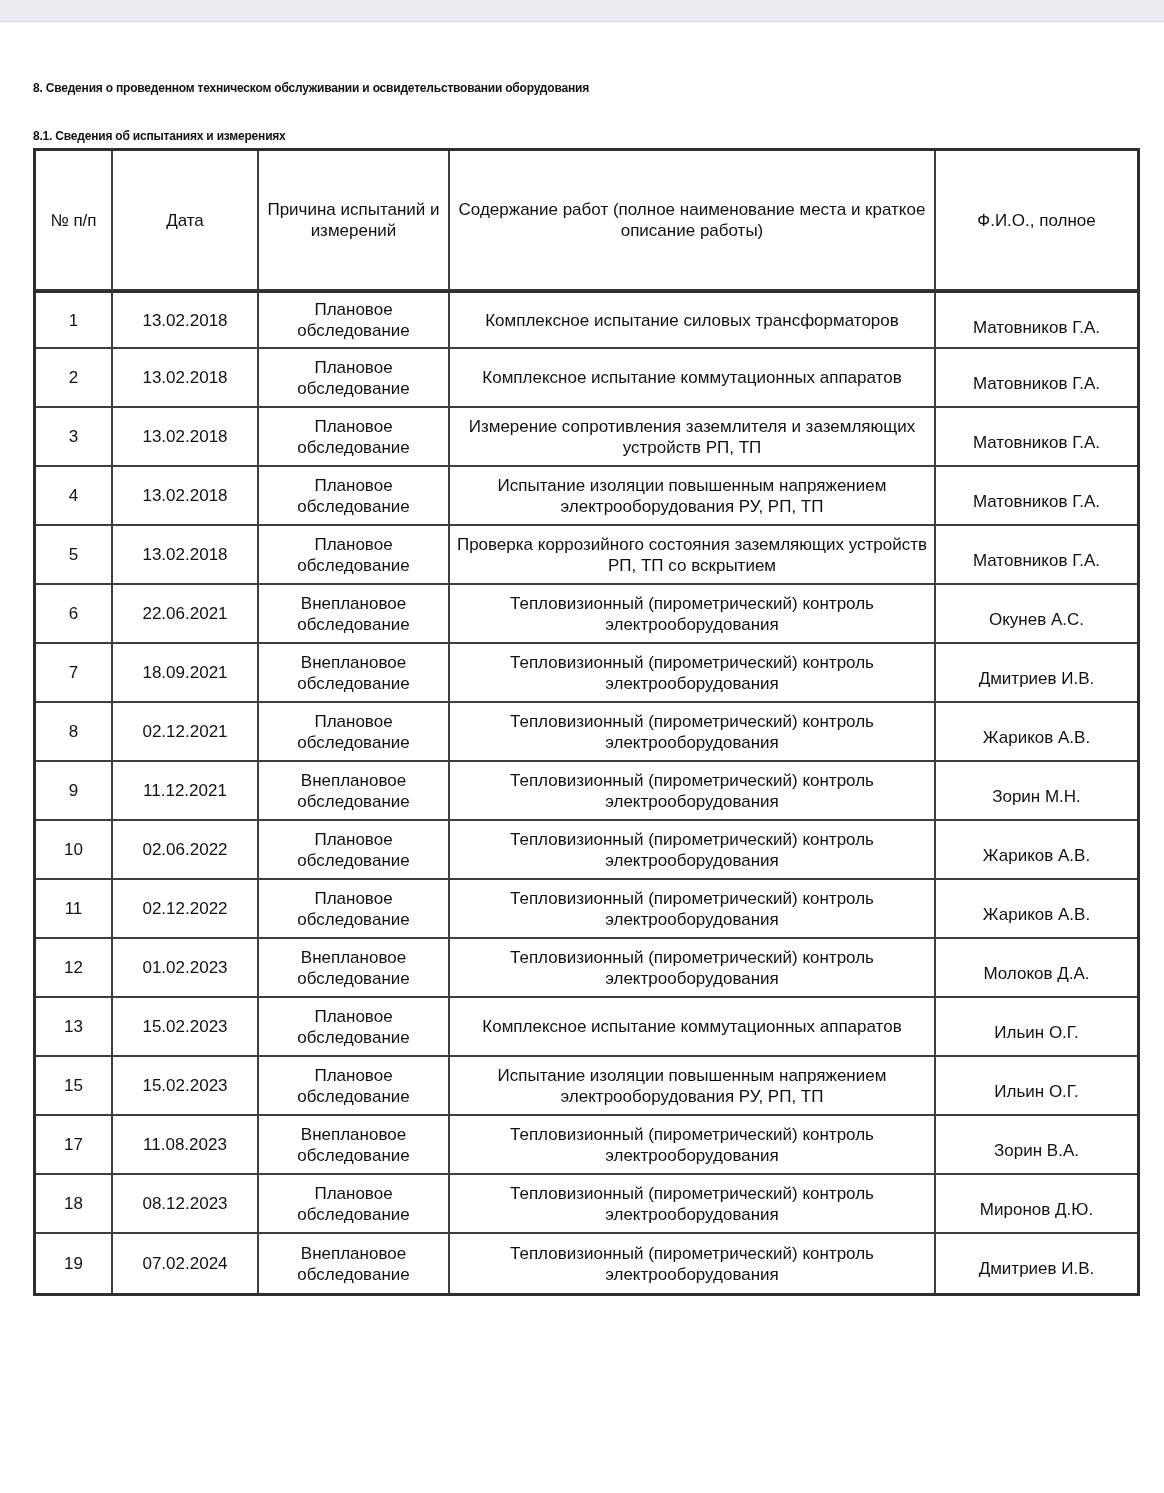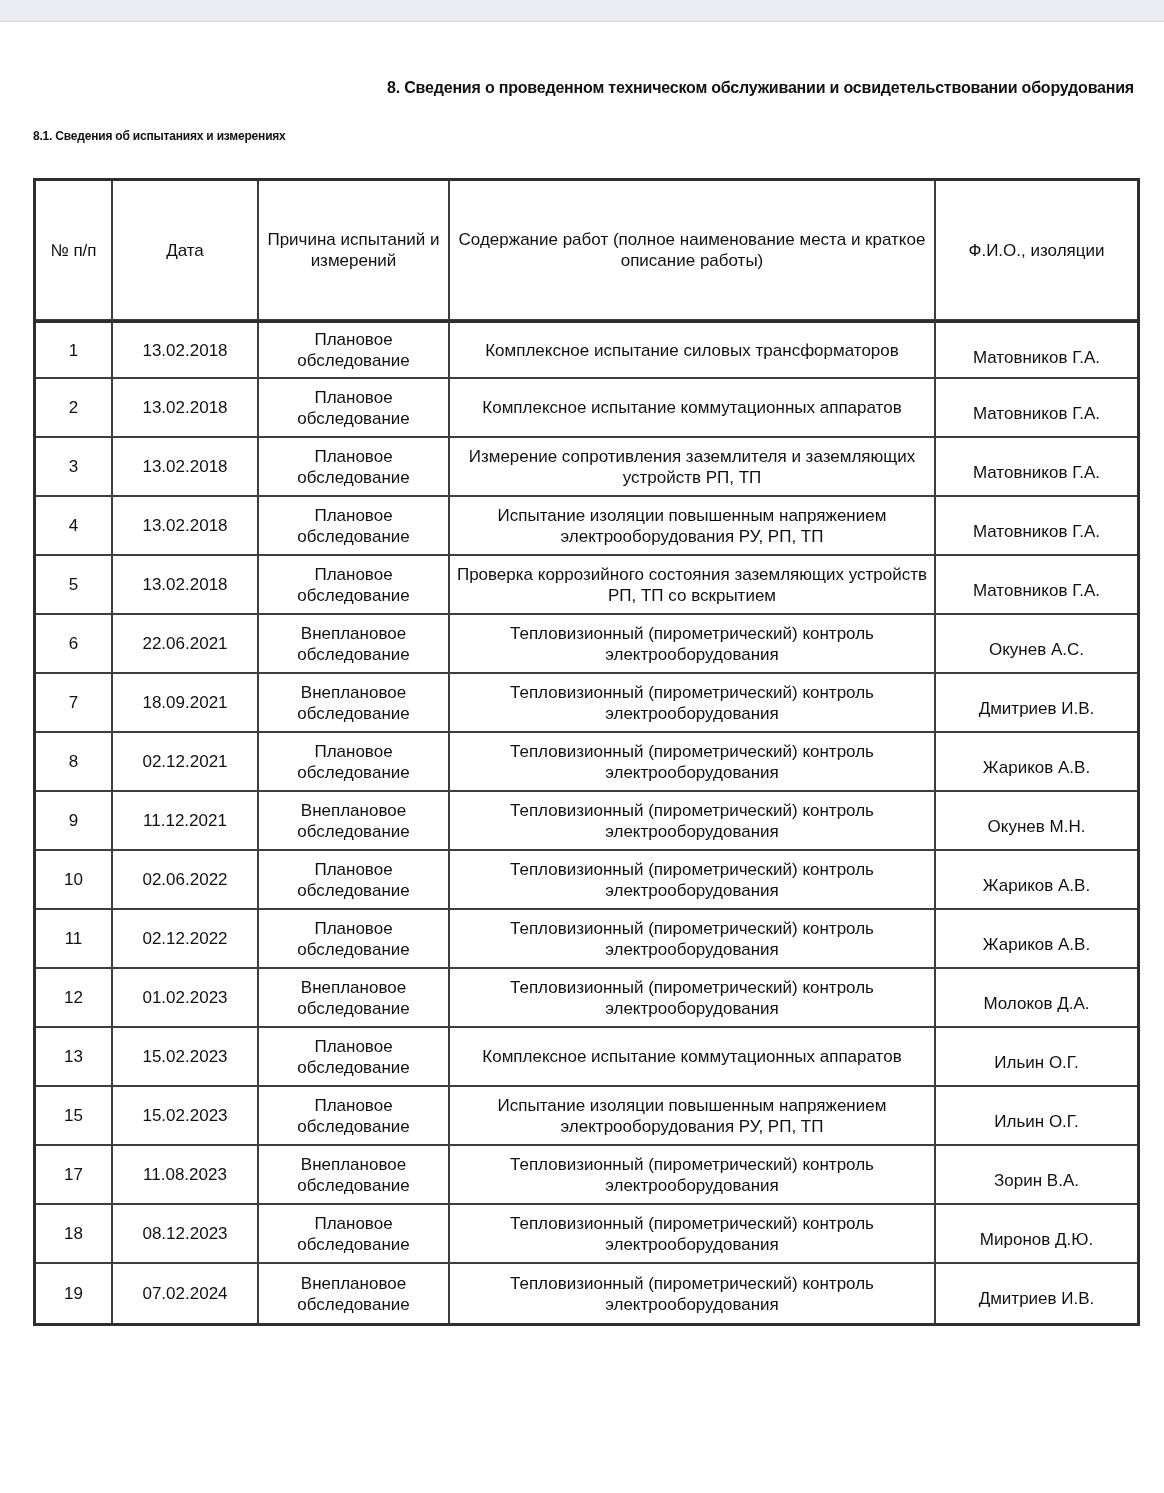--- a/index.html
+++ b/index.html
@@ -12,35 +12,33 @@
   .topbar {
     height: 22px;
     background: #ebebf2;
     border-bottom: 1px solid #d5d5dc;
   }
   .page {
     padding: 0 30px 0 33px;
   }
   .section-title {
     margin-top: 54px;
-    font-size: 16px;
+    font-size: 12px;
     line-height: 24px;
     font-weight: bold;
     letter-spacing: -0.2px;
-    text-align: right;
   }
   .subsection-title {
     margin-top: 24px;
     font-size: 12px;
     line-height: 24px;
     font-weight: bold;
     letter-spacing: -0.2px;
   }
   table.log {
-    margin-top: 30px;
     width: 1101px;
     table-layout: fixed;
     border-collapse: separate;
     border-spacing: 0;
     border: 3px solid #2e2e2e;
     font-size: 17px;
     line-height: 21px;
   }
   col.c1 { width: 77px; }
   col.c2 { width: 146px; }
@@ -96,21 +94,21 @@
         <col class="c3">
         <col class="c4">
         <col class="c5">
     </colgroup>
     <thead>
       <tr>
         <th>№ п/п</th>
         <th>Дата</th>
         <th>Причина испытаний и измерений</th>
         <th>Содержание работ (полное наименование места и краткое описание работы)</th>
-        <th>Ф.И.О., изоляции</th>
+        <th>Ф.И.О., полное</th>
       </tr>
     </thead>
     <tbody>
   <tr>
     <td class="c-num">1</td>
     <td class="c-date">13.02.2018</td>
     <td class="c-reason">Плановое обследование</td>
     <td class="c-work">Комплексное испытание силовых трансформаторов</td>
     <td class="c-person">
       <span class="person-name">Матовников Г.А.</span>
@@ -194,21 +192,21 @@
       <span class="sig-line"></span>
     </td>
   </tr>
 
   <tr>
     <td class="c-num">9</td>
     <td class="c-date">11.12.2021</td>
     <td class="c-reason">Внеплановое обследование</td>
     <td class="c-work">Тепловизионный (пирометрический) контроль электрооборудования</td>
     <td class="c-person">
-      <span class="person-name">Окунев М.Н.</span>
+      <span class="person-name">Зорин М.Н.</span>
       <span class="sig-line"></span>
     </td>
   </tr>
 
   <tr>
     <td class="c-num">10</td>
     <td class="c-date">02.06.2022</td>
     <td class="c-reason">Плановое обследование</td>
     <td class="c-work">Тепловизионный (пирометрический) контроль электрооборудования</td>
     <td class="c-person">

